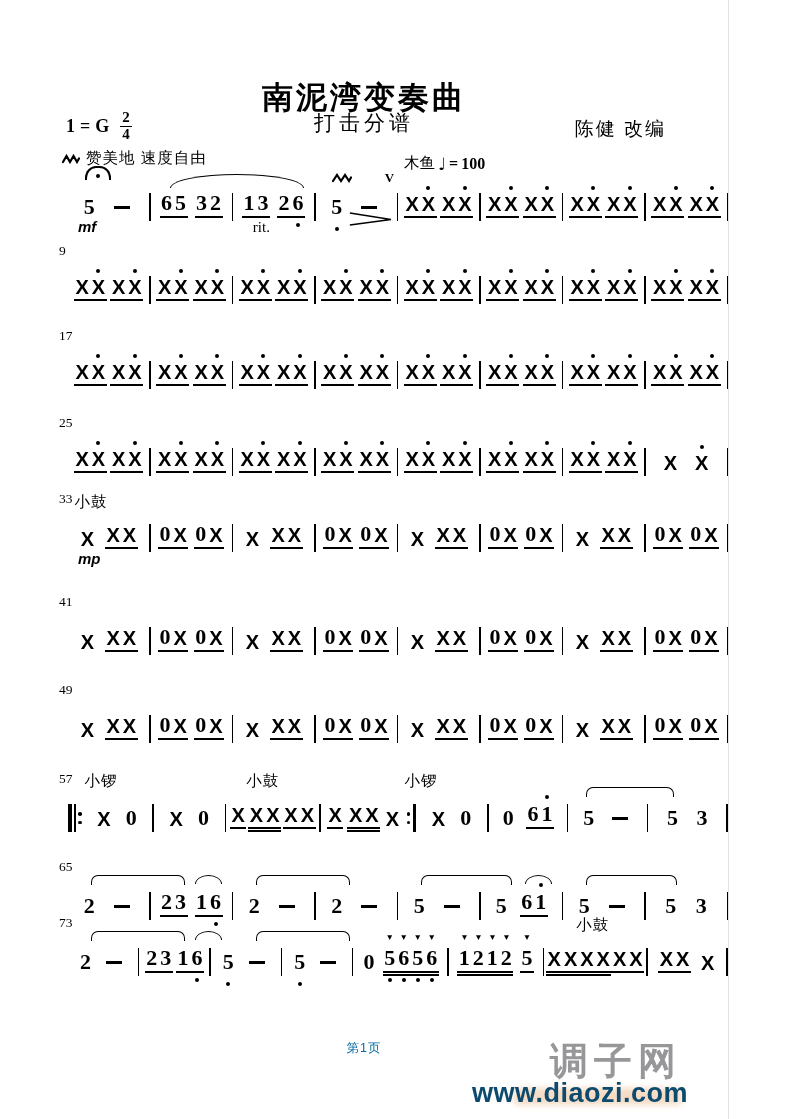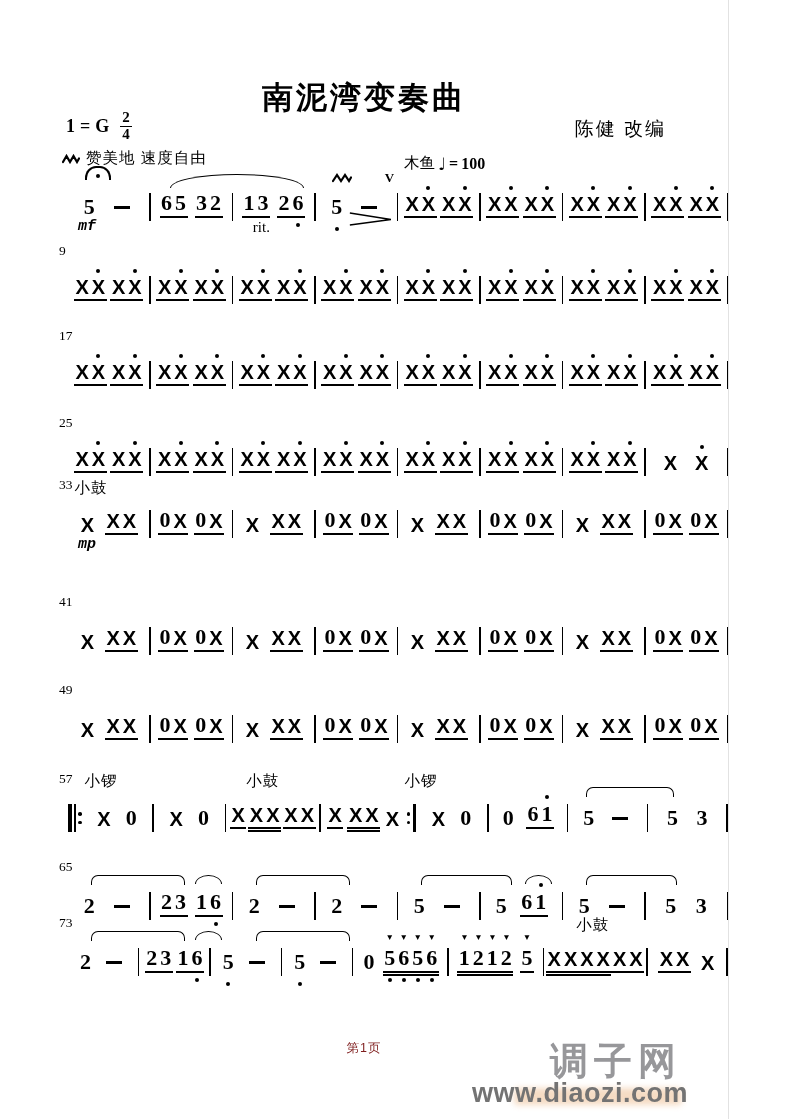--- a/index.html
+++ b/index.html
@@ -40,51 +40,52 @@
   .da{position:absolute;top:-8px;left:50%;transform:translateX(-50%);
       width:4px;height:4px;border-radius:50%;background:#000;}
   .db{position:absolute;bottom:-13px;left:50%;transform:translateX(-50%);
       width:4px;height:4px;border-radius:50%;background:#000;}
   .acc{position:absolute;top:-14px;left:50%;transform:translateX(-50%);
        font-size:8.5px;line-height:1;font-style:normal;}
   .mnum{position:absolute;left:-9px;top:-28px;font-family:"Liberation Serif",serif;
         font-size:13.5px;}
   .ann{position:absolute;white-space:nowrap;}
   .lbl{font-size:15.5px;letter-spacing:1px;}
-  .dyn{font-family:Liberation Mono, monospace;font-style:italic;font-weight:700;font-size:15px;}
+  .dyn{font-family:Liberation Sans, sans-serif;font-style:italic;font-weight:700;font-size:15px;}
   .txt{font-family:"Liberation Serif",serif;font-size:15px;}
   .breath{font-family:"Liberation Serif",serif;font-size:13px;font-weight:600;}
   .arc{height:11px;border:1.8px solid #000;border-bottom:none;
        border-radius:50% 50% 0 0 / 100% 100% 0 0;}
   .arcflat{height:9px;border:1.8px solid #000;border-bottom:none;border-radius:7px 7px 0 0;}
   .ferm{width:22px;height:12px;border:2px solid #000;border-bottom:none;
         border-radius:11px 11px 0 0 / 12px 12px 0 0;}
   .fdot{position:absolute;left:50%;top:6px;transform:translateX(-50%);
         width:4px;height:4px;border-radius:50%;background:#000;}
   .rep{display:flex;align-items:center;gap:2.5px;margin-bottom:3px;height:28px;flex:0 0 auto;}
   .rthick{width:3.5px;height:28px;background:#000;}
   .rthin{width:1.5px;height:28px;background:#000;}
   .rdots{display:flex;flex-direction:column;justify-content:center;gap:5px;height:28px;}
   .rdot{width:3.5px;height:3.5px;border-radius:50%;background:#000;}
 
   
   .pagenum{position:absolute;top:1040px;left:0;right:0;text-align:center;
-           font-size:12.5px;color:#7f1d1d;letter-spacing:1px;}
+           font-size:12.5px;color:#0369a1;letter-spacing:1px;}
   .wm-orange{position:absolute;right:46px;top:1088px;width:168px;height:17px;
              background:#e6a263;opacity:.38;filter:blur(3px);border-radius:4px;}
   .wm-name{position:absolute;right:46px;top:1036px;font-size:38px;font-weight:700;
            letter-spacing:6px;}
   .wm-url{position:absolute;right:40px;top:1078px;font-size:27px;font-weight:600;
           letter-spacing:0.5px;}
 </style>
 </head>
 <body>
 
 <div class="page">
   <h1 class="title">南泥湾变奏曲</h1>
+  <div class="subtitle">打击分谱</div>
   <div class="composer">陈健 改编</div>
 
   <div class="keysig">
     <span>1</span>
     <span>=</span>
     <span>G</span>
     <span class="frac">
       <span class="num">2</span>
       <span class="den">4</span>
     </span>
@@ -468,21 +469,21 @@
         <div class="bar">
           <span class="grp">
             <span class="ch ch-x">X</span>
           </span>
           <span class="grp">
             <span class="ch ch-x">X<i class="da"></i></span>
           </span>
         </div>
         <span class="barline"></span>
       </div>
-      <div class="sline" style="top: 505px;">
+      <div class="sline" style="top: 519px;">
         <div class="mnum">33</div>
         <div class="bar">
           <span class="grp">
             <span class="ch ch-x">X</span>
           </span>
           <span class="grp u1">
             <span class="ch ch-x">X</span>
             <span class="ch ch-x">X</span>
           </span>
         </div>
@@ -1016,14 +1017,14 @@
         <div class="ann arc" style="left: 19.3%; top: -12px; width: 3.8%; height: 8px;"></div>
         <div class="ann arcflat" style="left: 28.5%; top: -12px; width: 14%;"></div>
         <div class="ann lbl" style="left: 77%; top: -28px;">小鼓</div>
       </div>
     </div>
 
   <div class="pagenum">第1页</div>
 
   <div class="wm-orange" style="background: rgb(230, 162, 99);"></div>
   <div class="wm-name" style="color: rgb(151, 151, 154);">调子网</div>
-  <div class="wm-url" style="color: #737373;">www.diaozi.com</div>
+  <div class="wm-url" style="color: #0c4a6e;">www.diaozi.com</div>
 </div>
 
 </body></html>

